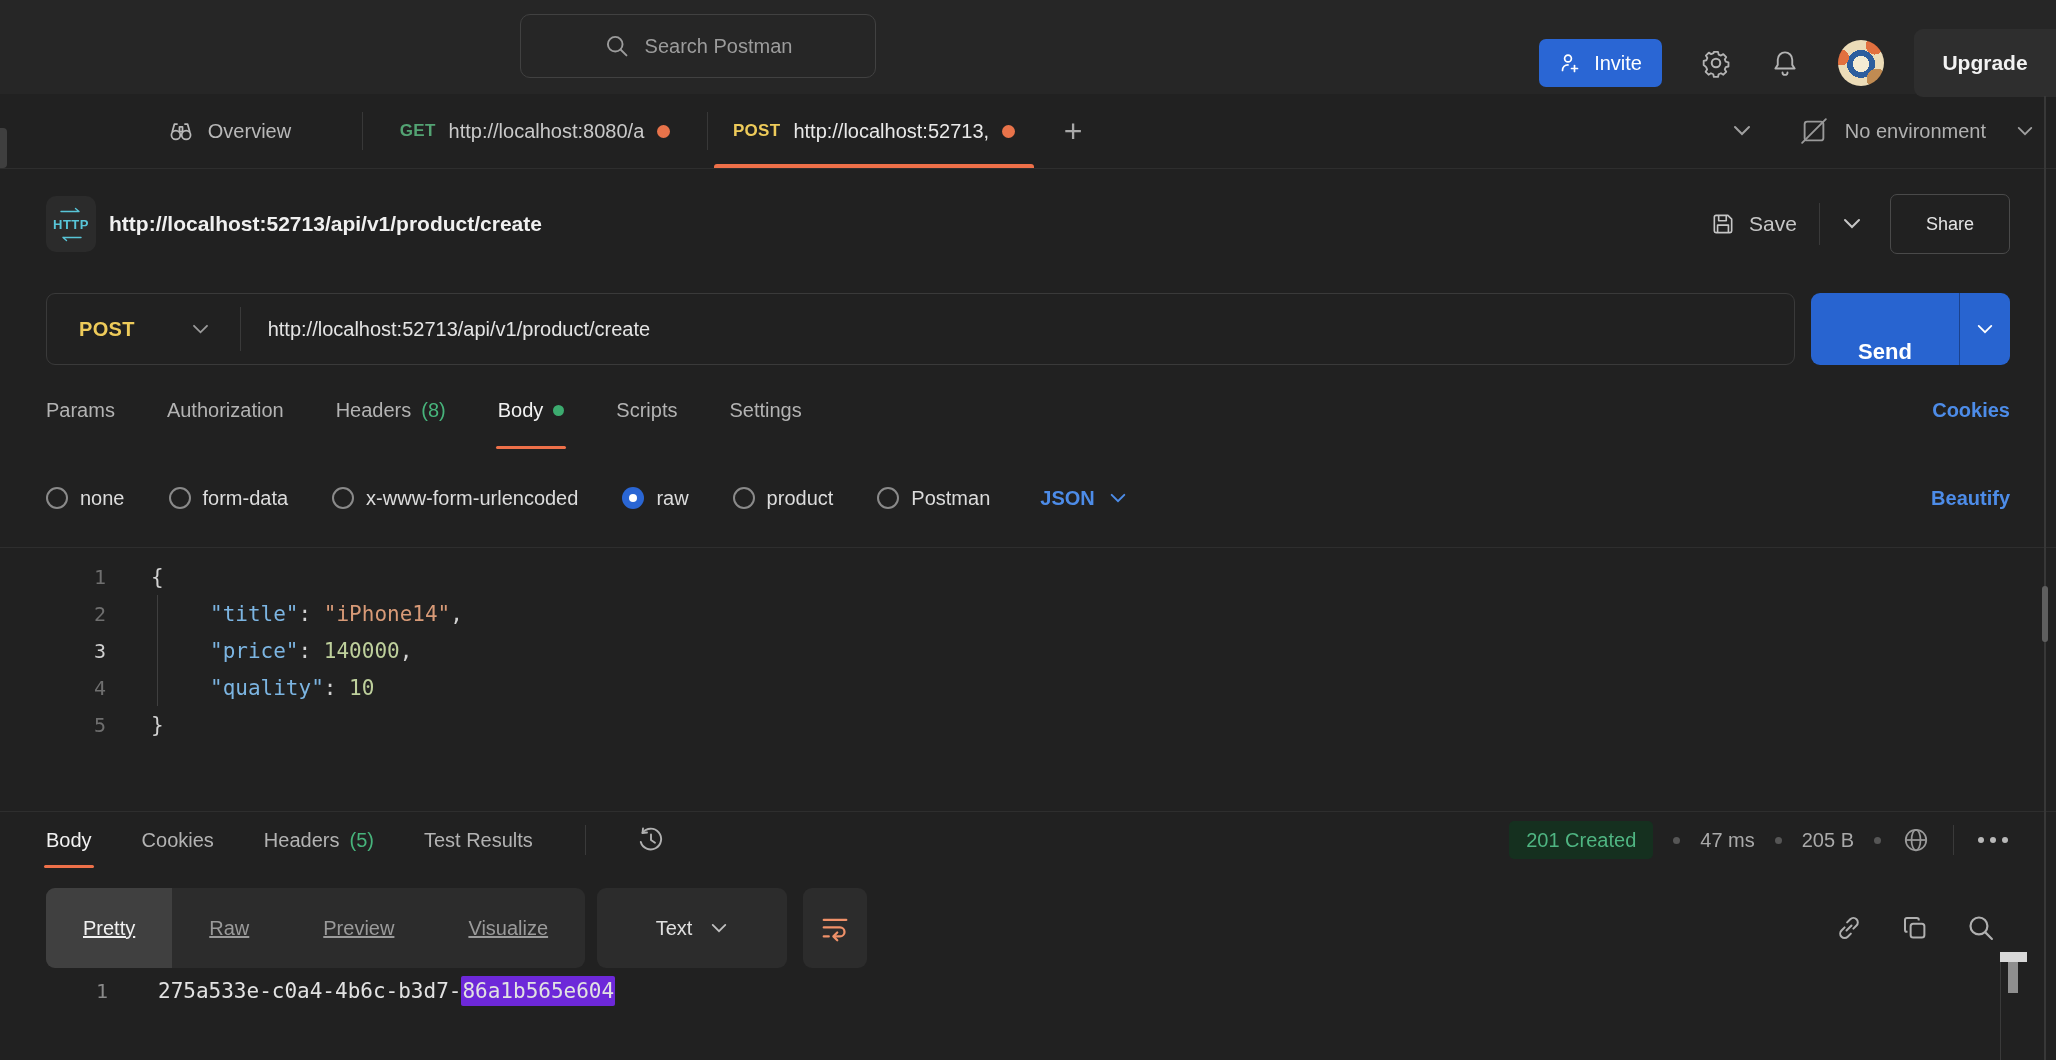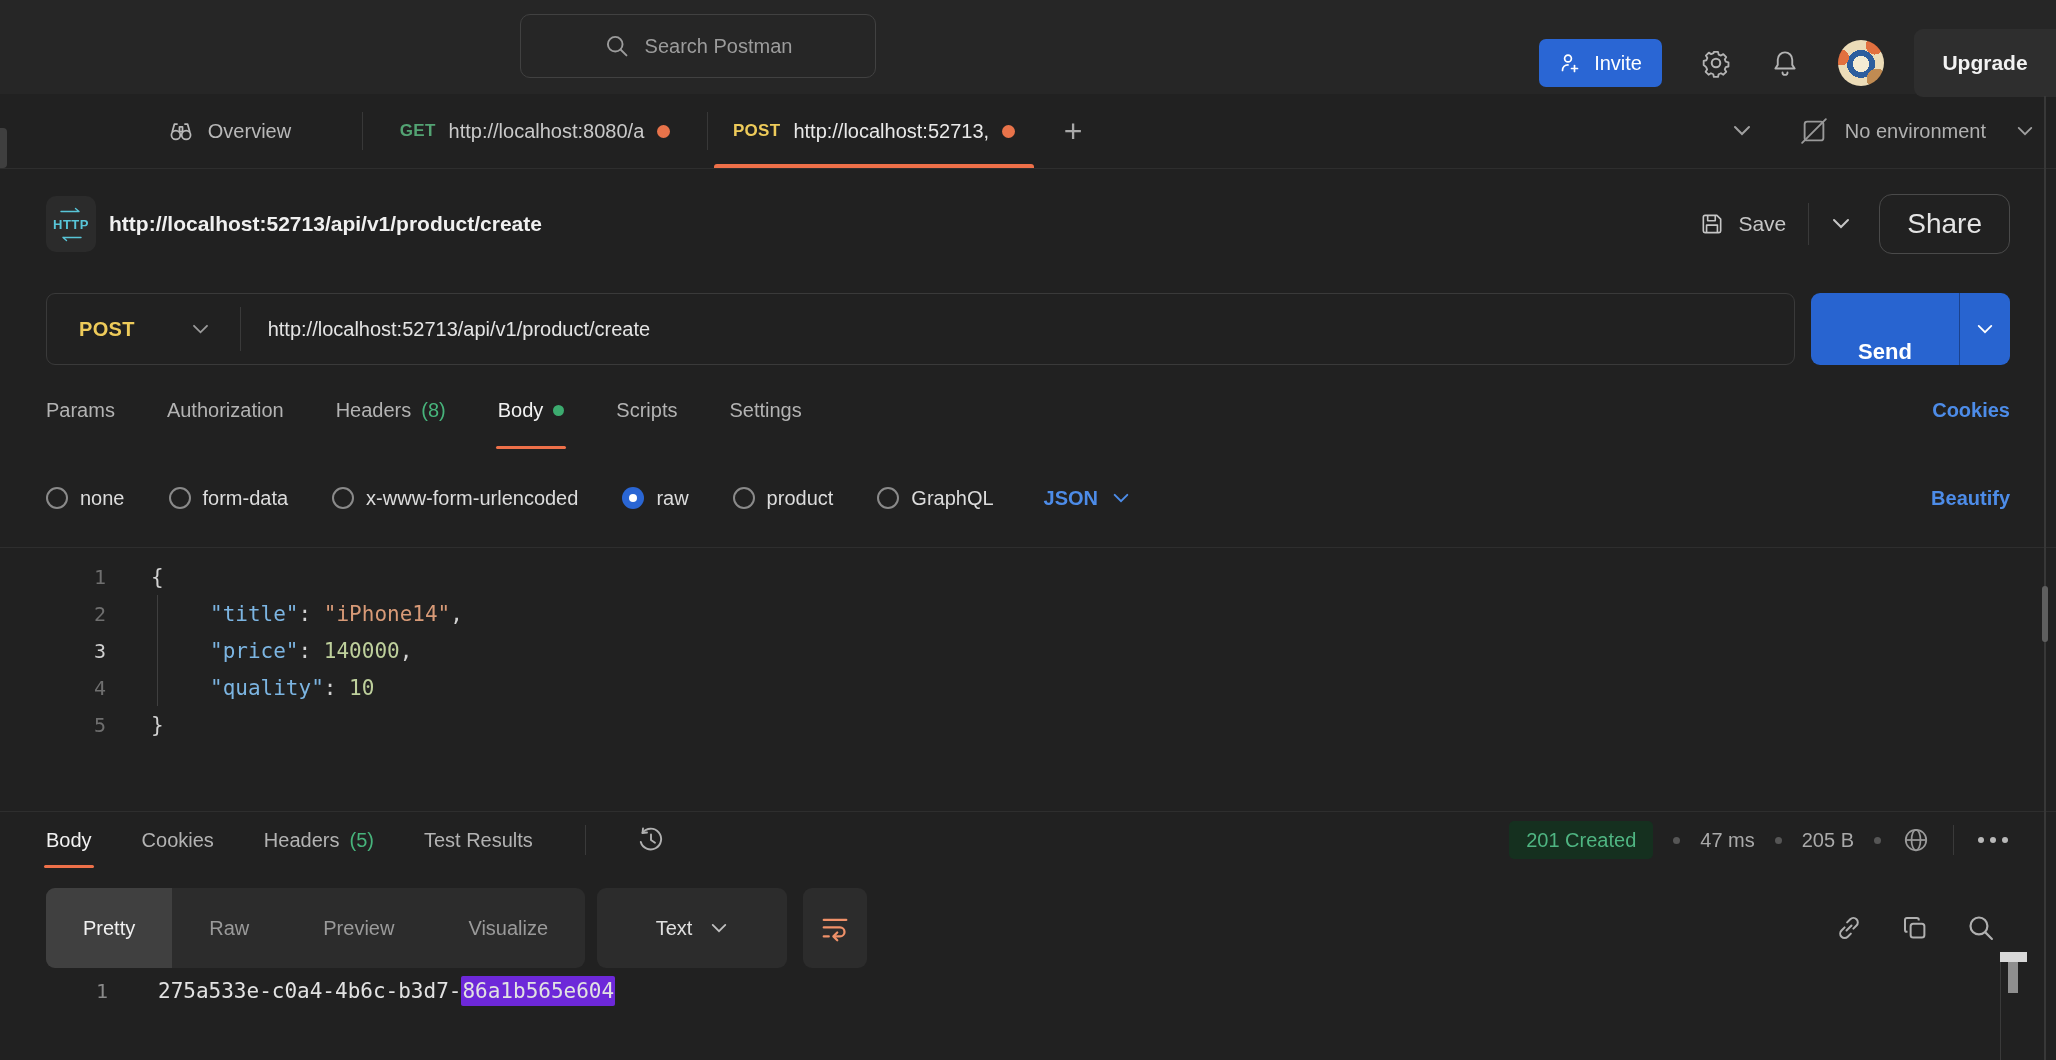--- a/index.html
+++ b/index.html
@@ -57,22 +57,22 @@
     width:50px;height:56px;background:#2b2b2b;border-radius:10px;margin-right:13px;flex:none;
     display:flex;flex-direction:column;align-items:center;justify-content:center;gap:3px;
   }
   .http-badge .httptxt{color:#58c5d8;font-size:13px;font-weight:700;letter-spacing:.5px;}
   .req-title{font-size:21px;font-weight:700;color:#f0f0f0;}
   .req-actions{margin-left:auto;display:flex;align-items:center;}
   .save-btn{display:flex;align-items:center;gap:13px;color:#c6c6c6;font-size:21px;cursor:pointer;}
   .v-div{width:1px;height:42px;background:#3a3a3a;margin:0 22px;}
   .caret{display:flex;align-items:center;cursor:pointer;}
   .share-btn{
-    margin-left:28px;height:58px;padding:0 27px;border:1px solid #4a4a4a;border-radius:13px;
-    font-size:28px;color:#e4e4e4;display:flex;align-items:center;cursor:pointer;
+    margin-left:28px;height:58px;padding:0 35px;border:1px solid #4a4a4a;border-radius:7px;
+    font-size:18px;color:#e4e4e4;display:flex;align-items:center;cursor:pointer;
   }
   
   .url-row{height:92px;padding:0 46px;display:flex;align-items:flex-start;}
   .url-box{
     flex:1;height:72px;margin-top:14px;box-sizing:border-box;border:1px solid #3a3a3a;border-radius:9px;
     display:flex;align-items:center;background:#212121;
   }
   .method{color:#eecb5a;font-weight:700;font-size:20px;padding-left:32px;letter-spacing:.3px;cursor:pointer;}
   .method-caret{margin-left:56px;cursor:pointer;}
   .url-div{width:1px;height:44px;background:#3a3a3a;margin-left:30px;}
@@ -106,21 +106,21 @@
   .guide{position:absolute;left:6px;top:0;bottom:0;width:1px;background:#3f3f3f;}
   .tk-key{color:#7cb5e2}.tk-string{color:#d89a77}.tk-number{color:#bed09c}.tk-punct{color:#d2d2d2}
   
   .resp-tabs{height:57px;box-sizing:border-box;border-top:1px solid #2e2e2e;display:flex;align-items:stretch;padding:0 46px;gap:50px;}
   .resp-right{margin-left:auto;display:flex;align-items:center;gap:20px;}
   .badge{background:#15301f;color:#4fb582;font-size:20px;height:38px;padding:0 17px;border-radius:5px;display:flex;align-items:center;cursor:pointer;}
   .sepdot{width:7px;height:7px;border-radius:50%;background:#565656;}
   .meta{color:#aaaaaa;font-size:20px;}
   .resp-toolbar{margin:20px 46px 0;display:flex;align-items:stretch;height:80px;}
   .seg{background:#2c2c2c;border-radius:9px;display:flex;overflow:hidden;}
-  .seg-item{padding:5px 37px;display:flex;align-items:center;color:#9a9a9a;font-size:20px;cursor:pointer;}
+  .seg-item{padding:5px 37px;display:flex;align-items:center;color:#9a9a9a;font-size:20px;cursor:pointer;text-decoration:underline;}
   .seg-item.active{background:#404040;color:#f0f0f0;}
   .fmt{margin-left:12px;background:#2c2c2c;border-radius:9px;width:190px;display:flex;align-items:center;justify-content:center;gap:18px;color:#e0e0e0;font-size:20px;cursor:pointer;}
   .wrapbtn{margin-left:16px;background:#2c2c2c;border-radius:9px;width:64px;display:flex;align-items:center;justify-content:center;cursor:pointer;}
   .resp-icons{margin-left:auto;display:flex;gap:36px;align-items:center;padding-right:14px;}
   .resp-line{display:flex;align-items:center;height:42px;margin-top:2px;font-family:"DejaVu Sans Mono", monospace;font-size:21px;}
   .resp-lnum{width:108px;text-align:right;color:#8a8a8a;font-size:20px;flex:none;}
   .resp-text{margin-left:50px;color:#e2e2e2;white-space:pre;}
   .sel{background:#6d28d9;border-radius:2px;padding:3px 1px;}
   
   .left-sliver{position:absolute;left:0;top:128px;width:7px;height:40px;background:#3f3f3f;border-radius:0 4px 4px 0;}
@@ -321,21 +321,21 @@
       <label class="mode">
         <span class="radio checked"></span>
         <span>raw</span>
       </label>
       <label class="mode">
         <span class="radio"></span>
         <span>product</span>
       </label>
       <label class="mode">
         <span class="radio"></span>
-        <span>GraphQL</span>
+        <span>Postman</span>
       </label>
     </div>
   <div class="lang">
     <span>JSON</span>
     <span class="caret">
       <svg width="18" height="13" viewBox="0 0 20 14" fill="none" stroke="#4d8ce8" stroke-width="2.2" stroke-linecap="round">
           <polyline points="3,3 10,10 17,3"></polyline>
         </svg>
     </span>
   </div>

